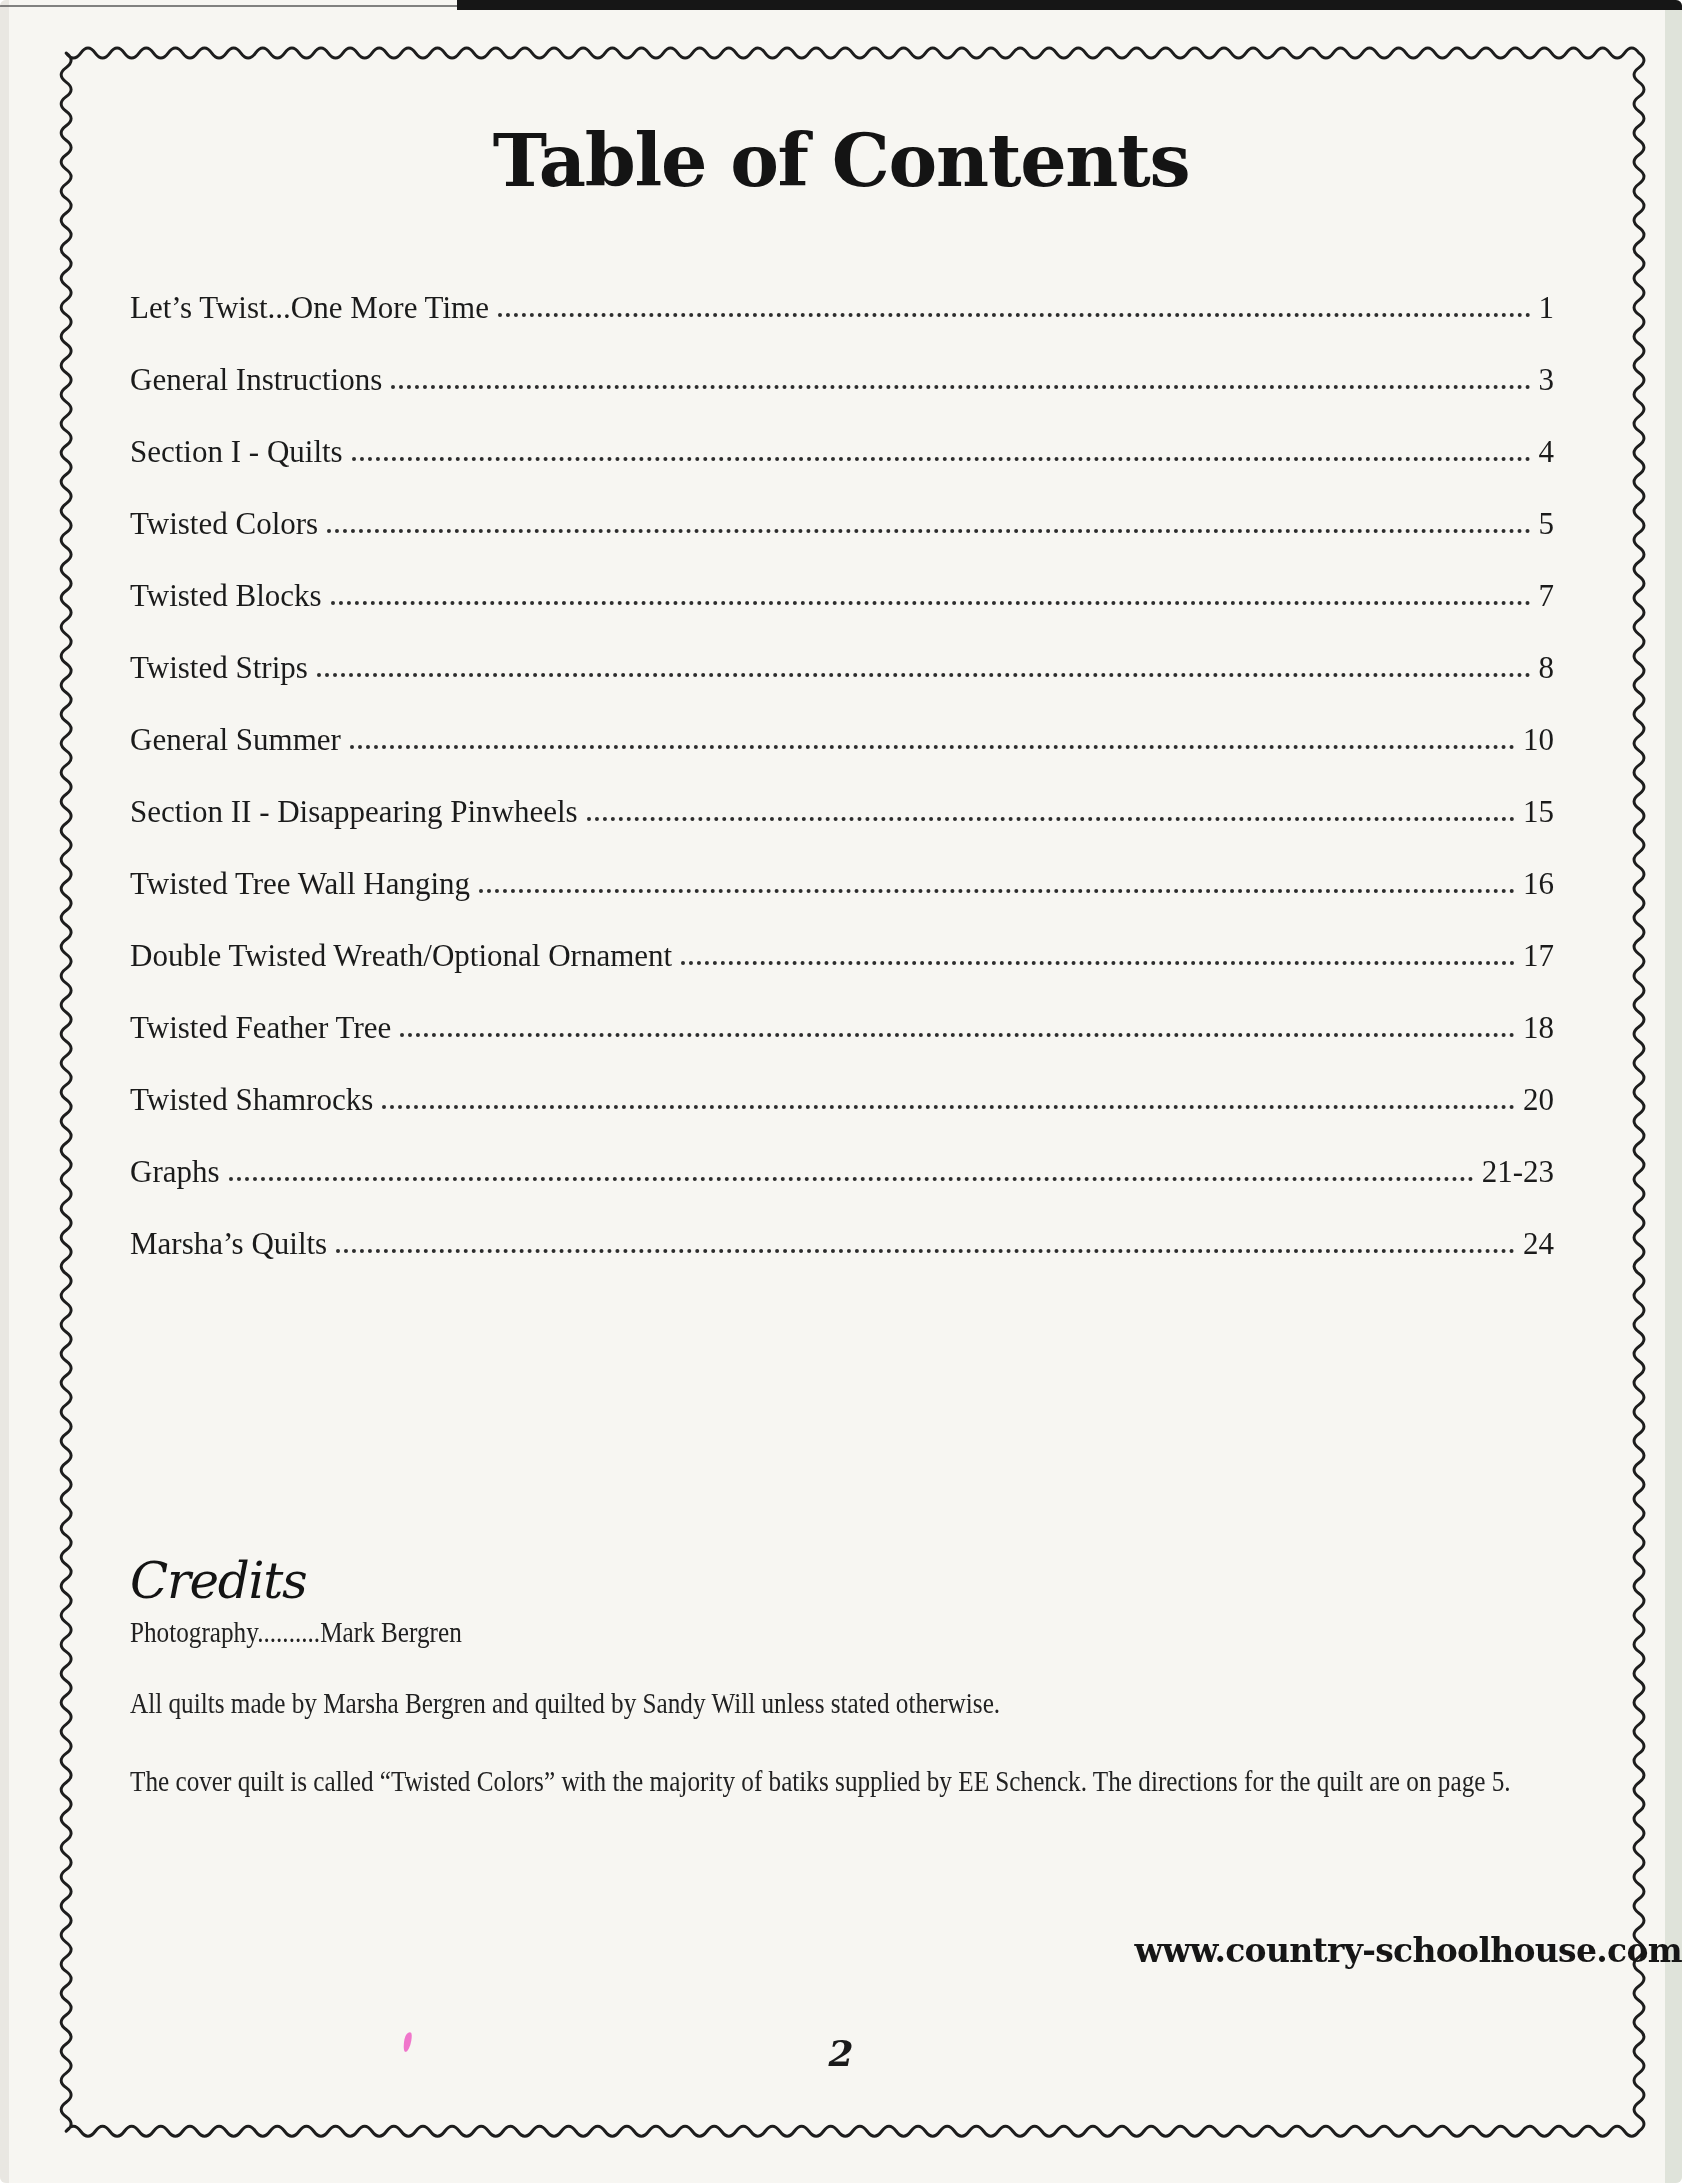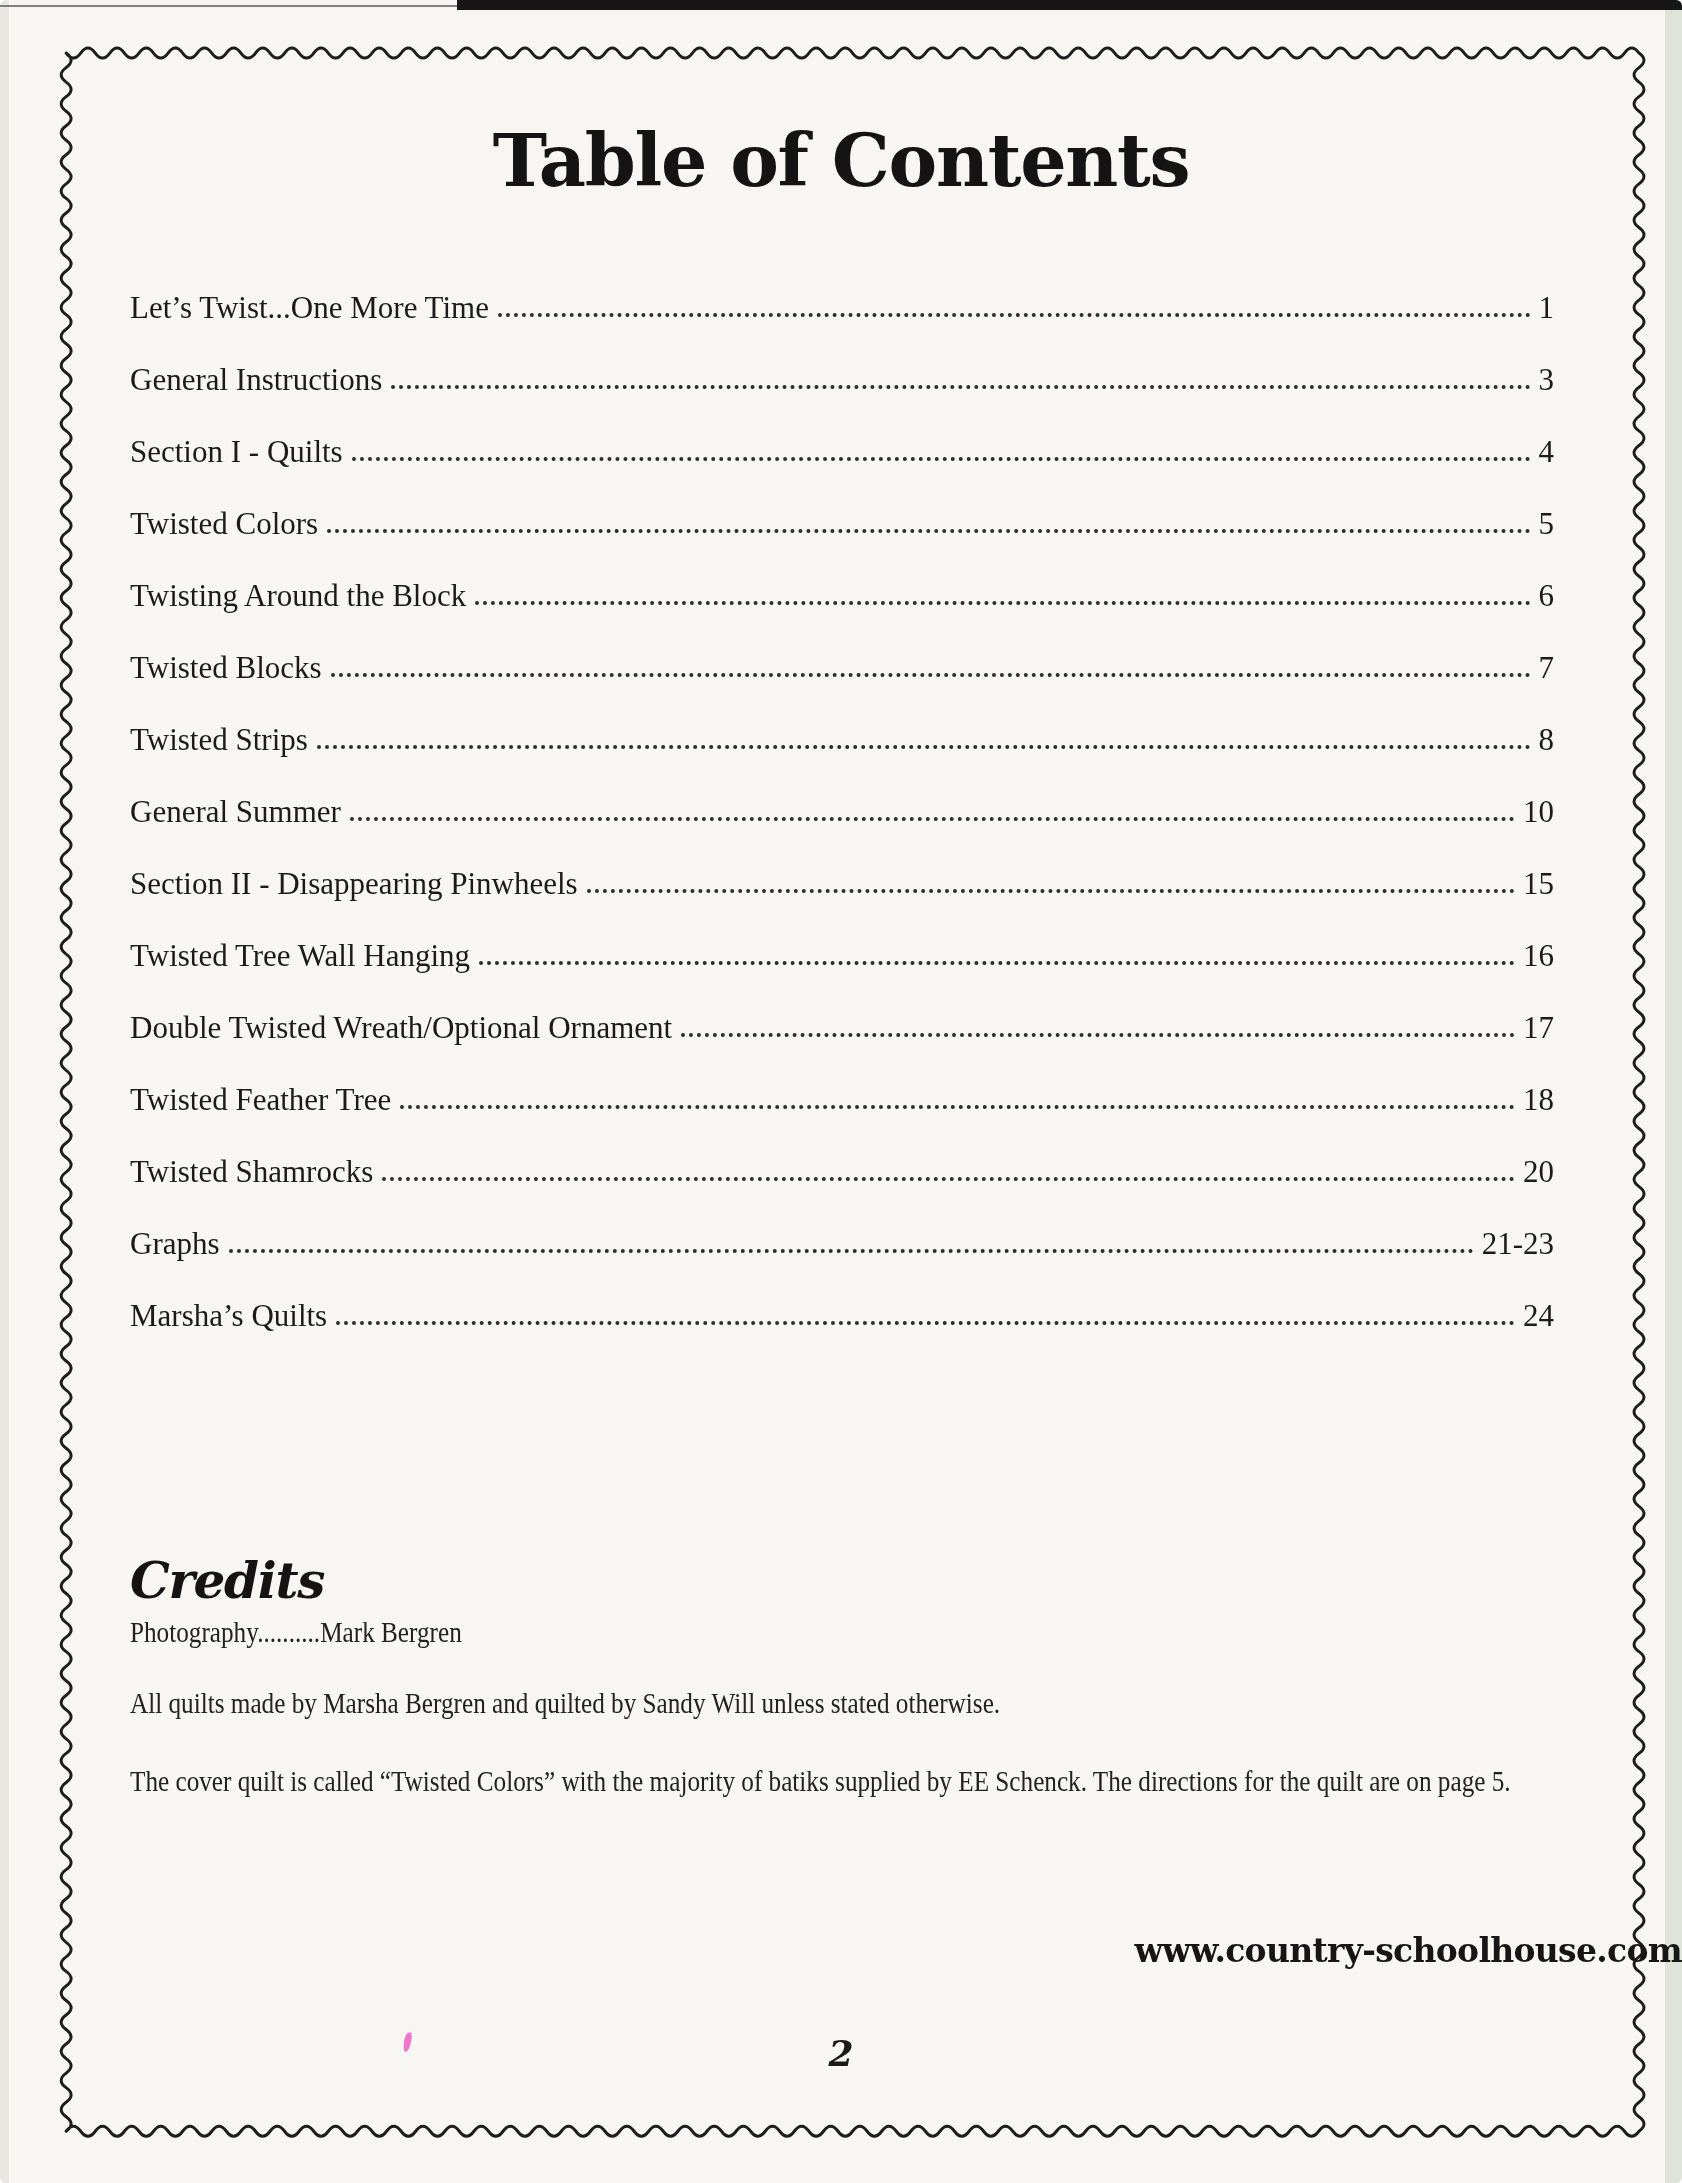--- a/index.html
+++ b/index.html
@@ -86,21 +86,21 @@
     font-size: 31px; line-height: 1.08; white-space: nowrap;
     padding-left: 1.3px; color: #1b1b1b;
   }
 
   
   .credits {
     position: absolute; left: 130px; top: 1556px; width: 1522px;
   }
   .credits-heading {
     font-family: "DejaVu Serif", serif;
-    font-weight: 700; font-style: italic;
+    font-weight: 400; font-style: italic;
     font-size: 50px; line-height: 1.0;
     letter-spacing: -1.3px;
     color: #141414;
     margin: 0;
   }
   .shrinkx {
     transform: scaleX(0.84);
     transform-origin: 0 0;
     width: 1667px;
   }
@@ -165,25 +165,20 @@
     </li>
     <li class="toc-row">
       <span class="toc-label">Section I - Quilts</span>
       <span class="toc-leader"></span>
       <span class="toc-page">4</span>
     </li>
     <li class="toc-row">
       <span class="toc-label">Twisted Colors</span>
       <span class="toc-leader"></span>
       <span class="toc-page">5</span>
-    </li>
-    <li class="toc-row">
-      <span class="toc-label">Twisting Around the Block</span>
-      <span class="toc-leader"></span>
-      <span class="toc-page">6</span>
     </li>
     <li class="toc-row">
       <span class="toc-label">Twisted Blocks</span>
       <span class="toc-leader"></span>
       <span class="toc-page">7</span>
     </li>
     <li class="toc-row">
       <span class="toc-label">Twisted Strips</span>
       <span class="toc-leader"></span>
       <span class="toc-page">8</span>

